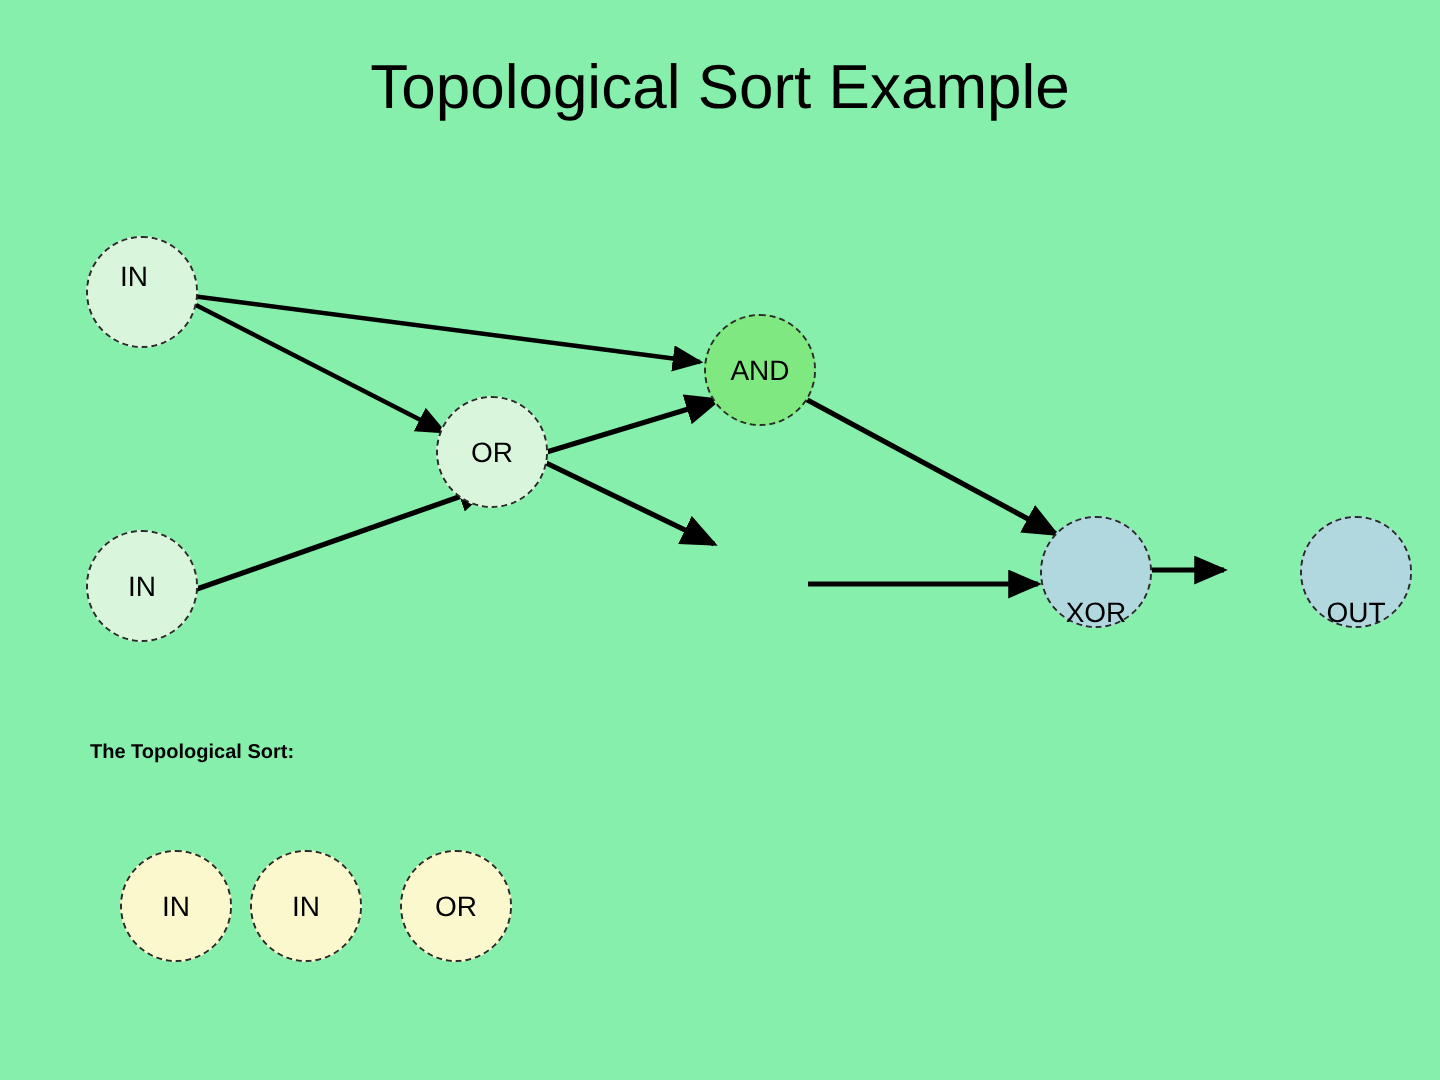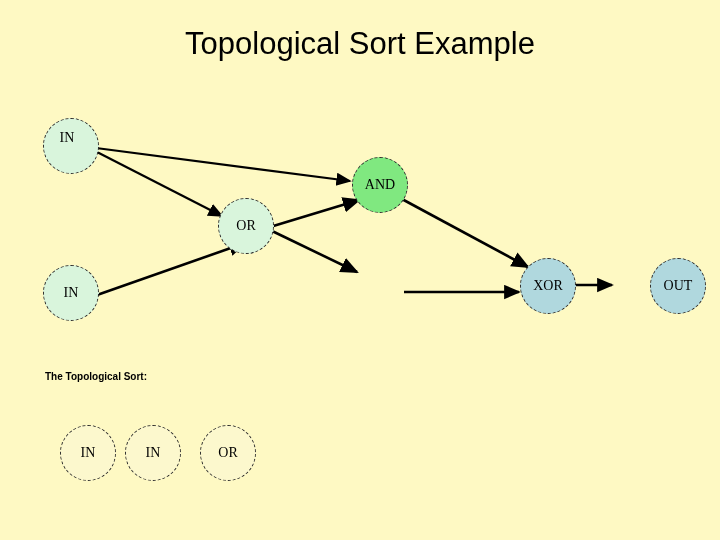--- a/index.html
+++ b/index.html
@@ -10,21 +10,21 @@
     width: 720px;
     height: 540px;
     background: #ffffff;
     font-family: "Liberation Sans", sans-serif;
     overflow: hidden;
   }
   #slide {
     position: relative;
     width: 720px;
     height: 540px;
-    background: #fef9c3;
+    background: #86efac;
   }
   #title {
     position: absolute;
     left: 0;
     top: 26px;
     width: 720px;
     text-align: center;
     font-size: 31px;
     font-weight: normal;
     color: #000000;
@@ -44,31 +44,32 @@
     width: 56px;
     height: 56px;
     border-radius: 50%;
     border: 1px dashed #2b2b2b;
     box-sizing: border-box;
     display: flex;
     align-items: center;
     justify-content: center;
     font-size: 14px;
     color: #000000;
-    font-family: Liberation Serif, serif;
+    font-family: Liberation Sans, sans-serif;
     line-height: 1;
   }
   .node.in-node {
     background: #d9f5dc;
   }
   .node.gate-node {
     background: #80e880;
   }
   .node.io-node {
     background: #b0d8de;
+    align-items: flex-end;
   }
   .node.result-node {
     background: #fcf8cd;
   }
   .node .node-label {
     pointer-events: none;
   }
   
   .node.lbl-up-left .node-label {
     position: relative;

